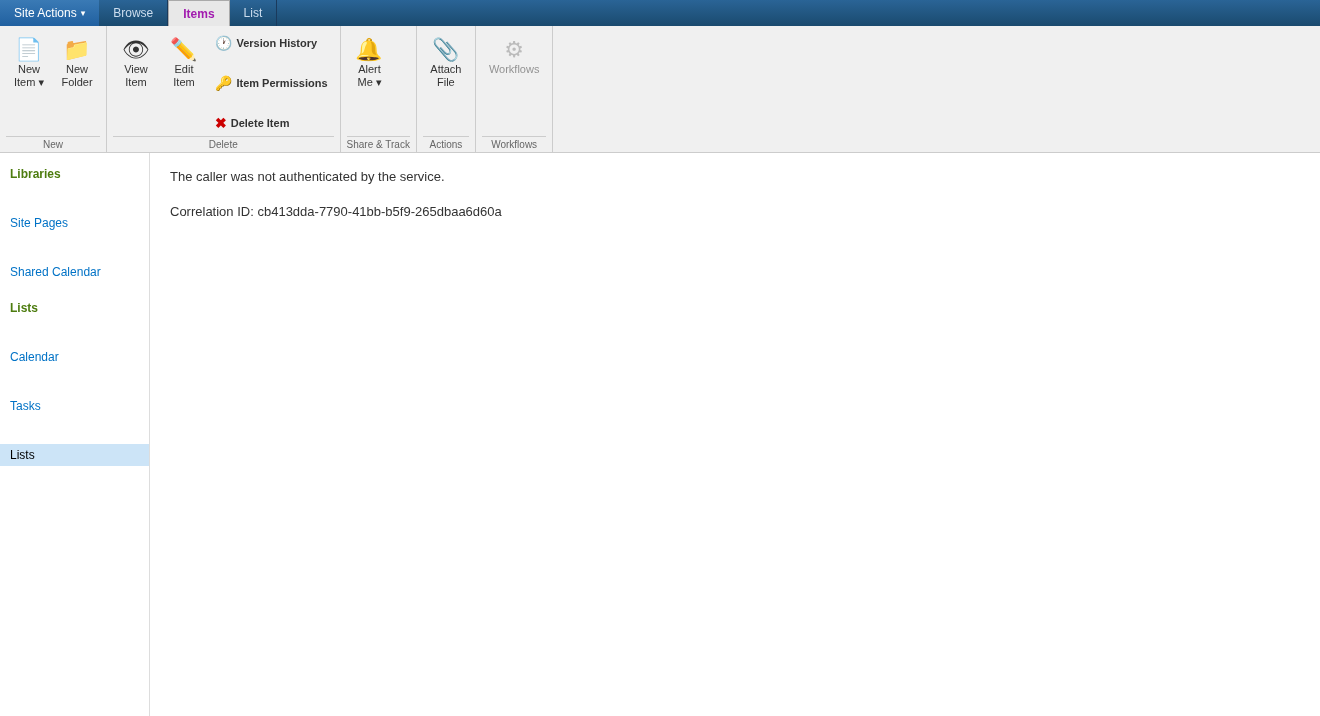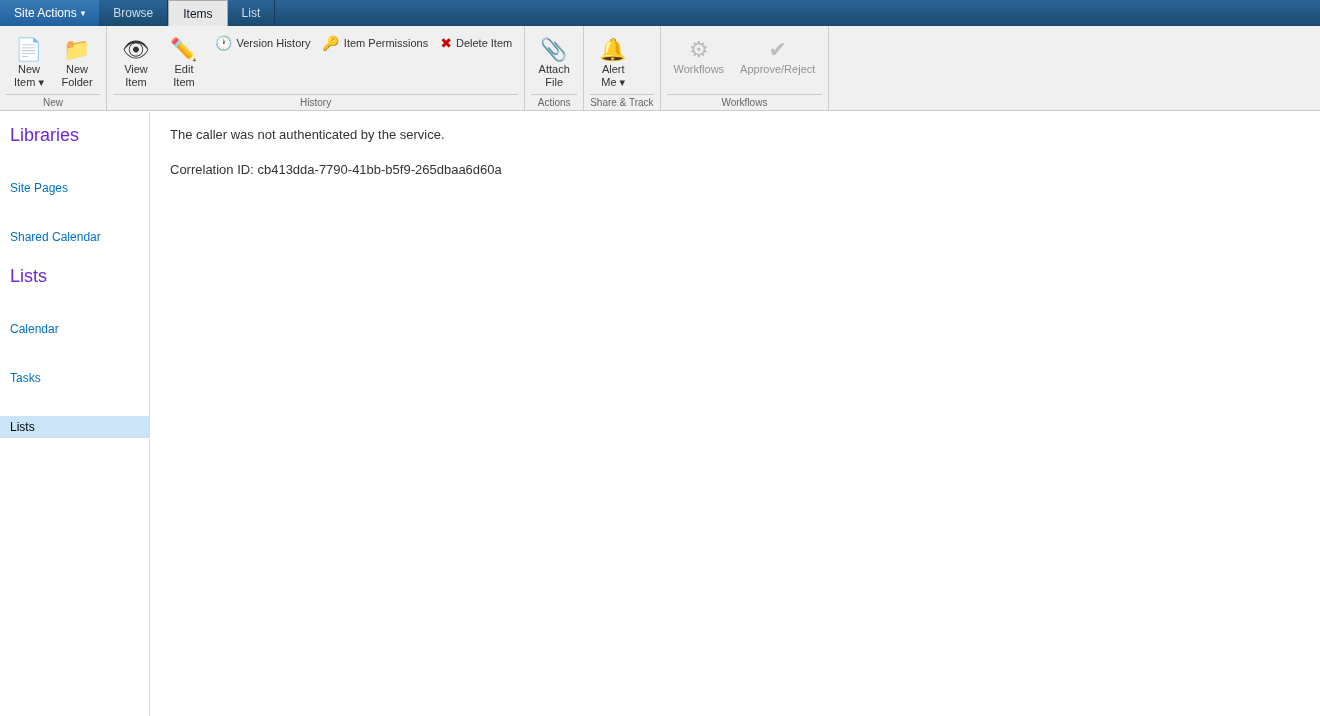--- a/index.html
+++ b/index.html
@@ -18,22 +18,22 @@
       font-size: 12px;
       color: #cde;
       cursor: pointer;
       height: 100%;
       display: flex;
       align-items: center;
       border-right: 1px solid #1a3a5c;
     }
     .ribbon-tab.active {
       background: #e8e8e8;
-      color: #0f172a;
-      font-weight: normal;
+      color: #a21caf;
+      font-weight: bold;
       border-top: 1px solid #aaa;
       border-left: 1px solid #aaa;
       border-right: 1px solid #aaa;
       border-bottom: none;
       justify-content: center;
     }
     .ribbon-tab.site-actions {
       background: linear-gradient(to bottom, #3a7ab5, #2060a0);
       color: white;
       border: none;
@@ -97,23 +97,24 @@
       border-radius: 2px;
       font-size: 11px;
       color: #333;
       background: transparent;
       white-space: nowrap;
     }
     .ribbon-btn-small .btn-icon-sm { font-size: 16px; }
 
     .ribbon-manage-group {
       display: flex;
-      flex-direction: row;
-      gap: 0;
+      flex-direction: column;
+      gap: 14px;
       justify-content: center;
+      font-weight: bold;
     }
 
     
     .ribbon-btn-large.alert-me .btn-icon { color: #c8a000; }
 
     
     .ribbon-btn-large.disabled { opacity: 0.5; cursor: default; }
 
     
     .main-layout {
@@ -124,23 +125,23 @@
     
     .sidebar {
       width: 150px;
       min-width: 150px;
       background: #fff;
       border-right: 1px solid #ddd;
       padding: 8px 0;
       overflow-y: auto;
     }
     .sidebar-section-label {
-      font-size: 18px;
-      font-weight: normal;
-      color: #6d28d9;
+      font-size: 12px;
+      font-weight: bold;
+      color: #4d7c0f;
       padding: 6px 10px 4px 10px;
     }
     .sidebar-item {
       padding: 4px 10px;
       font-size: 12px;
       color: #0072c6;
       cursor: pointer;
       text-decoration: none;
       display: block;
       margin-top: 27px;
@@ -237,52 +238,48 @@
         <div class="ribbon-btn-small">
           <span class="btn-icon-sm icon-sm-permissions"></span>
           <span>Item Permissions</span>
         </div>
         <div class="ribbon-btn-small">
           <span class="btn-icon-sm icon-sm-delete"></span>
           <span>Delete Item</span>
         </div>
       </div>
     </div>
-    <div class="ribbon-group-label">History</div>
-  </div>
-
-  <div class="ribbon-group">
-    <div class="ribbon-group-content">
-      <div class="ribbon-btn-large">
-        <span class="btn-icon icon-attach"></span>
-        <span class="btn-label">Attach<br>File</span>
-      </div>
-    </div>
-    <div class="ribbon-group-label">Actions</div>
+    <div class="ribbon-group-label">Delete</div>
   </div>
 
   <div class="ribbon-group">
     <div class="ribbon-group-content">
       <div class="ribbon-btn-large alert-me">
         <span class="btn-icon icon-alert"></span>
         <span class="btn-label">Alert<br>Me ▾</span>
       </div>
     </div>
     <div class="ribbon-group-label">Share &amp; Track</div>
   </div>
 
   <div class="ribbon-group">
     <div class="ribbon-group-content">
+      <div class="ribbon-btn-large">
+        <span class="btn-icon icon-attach"></span>
+        <span class="btn-label">Attach<br>File</span>
+      </div>
+    </div>
+    <div class="ribbon-group-label">Actions</div>
+  </div>
+
+  <div class="ribbon-group">
+    <div class="ribbon-group-content">
       <div class="ribbon-btn-large disabled">
         <span class="btn-icon icon-workflows"></span>
         <span class="btn-label">Workflows</span>
-      </div>
-      <div class="ribbon-btn-large disabled">
-        <span class="btn-icon icon-approve"></span>
-        <span class="btn-label">Approve/Reject</span>
       </div>
     </div>
     <div class="ribbon-group-label">Workflows</div>
   </div>
 
 
 </div>
 
 <div class="main-layout">
 

